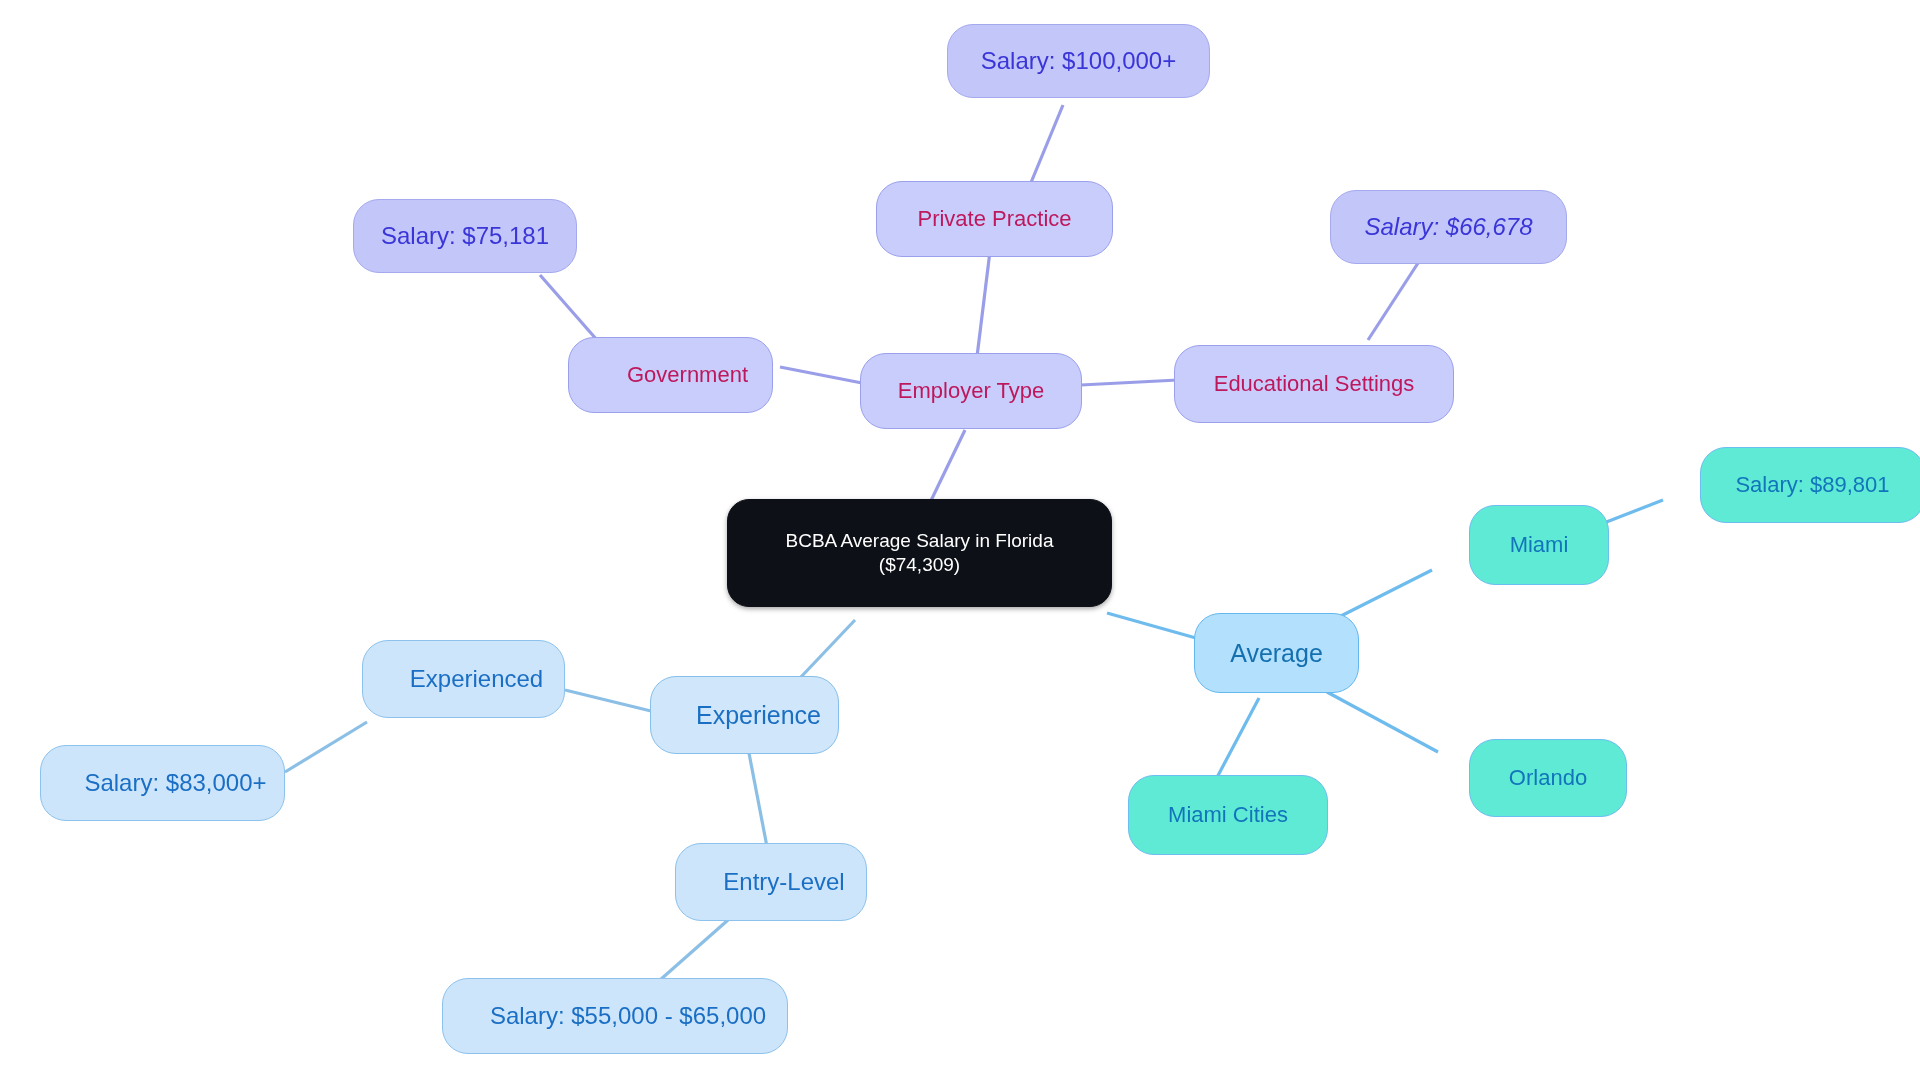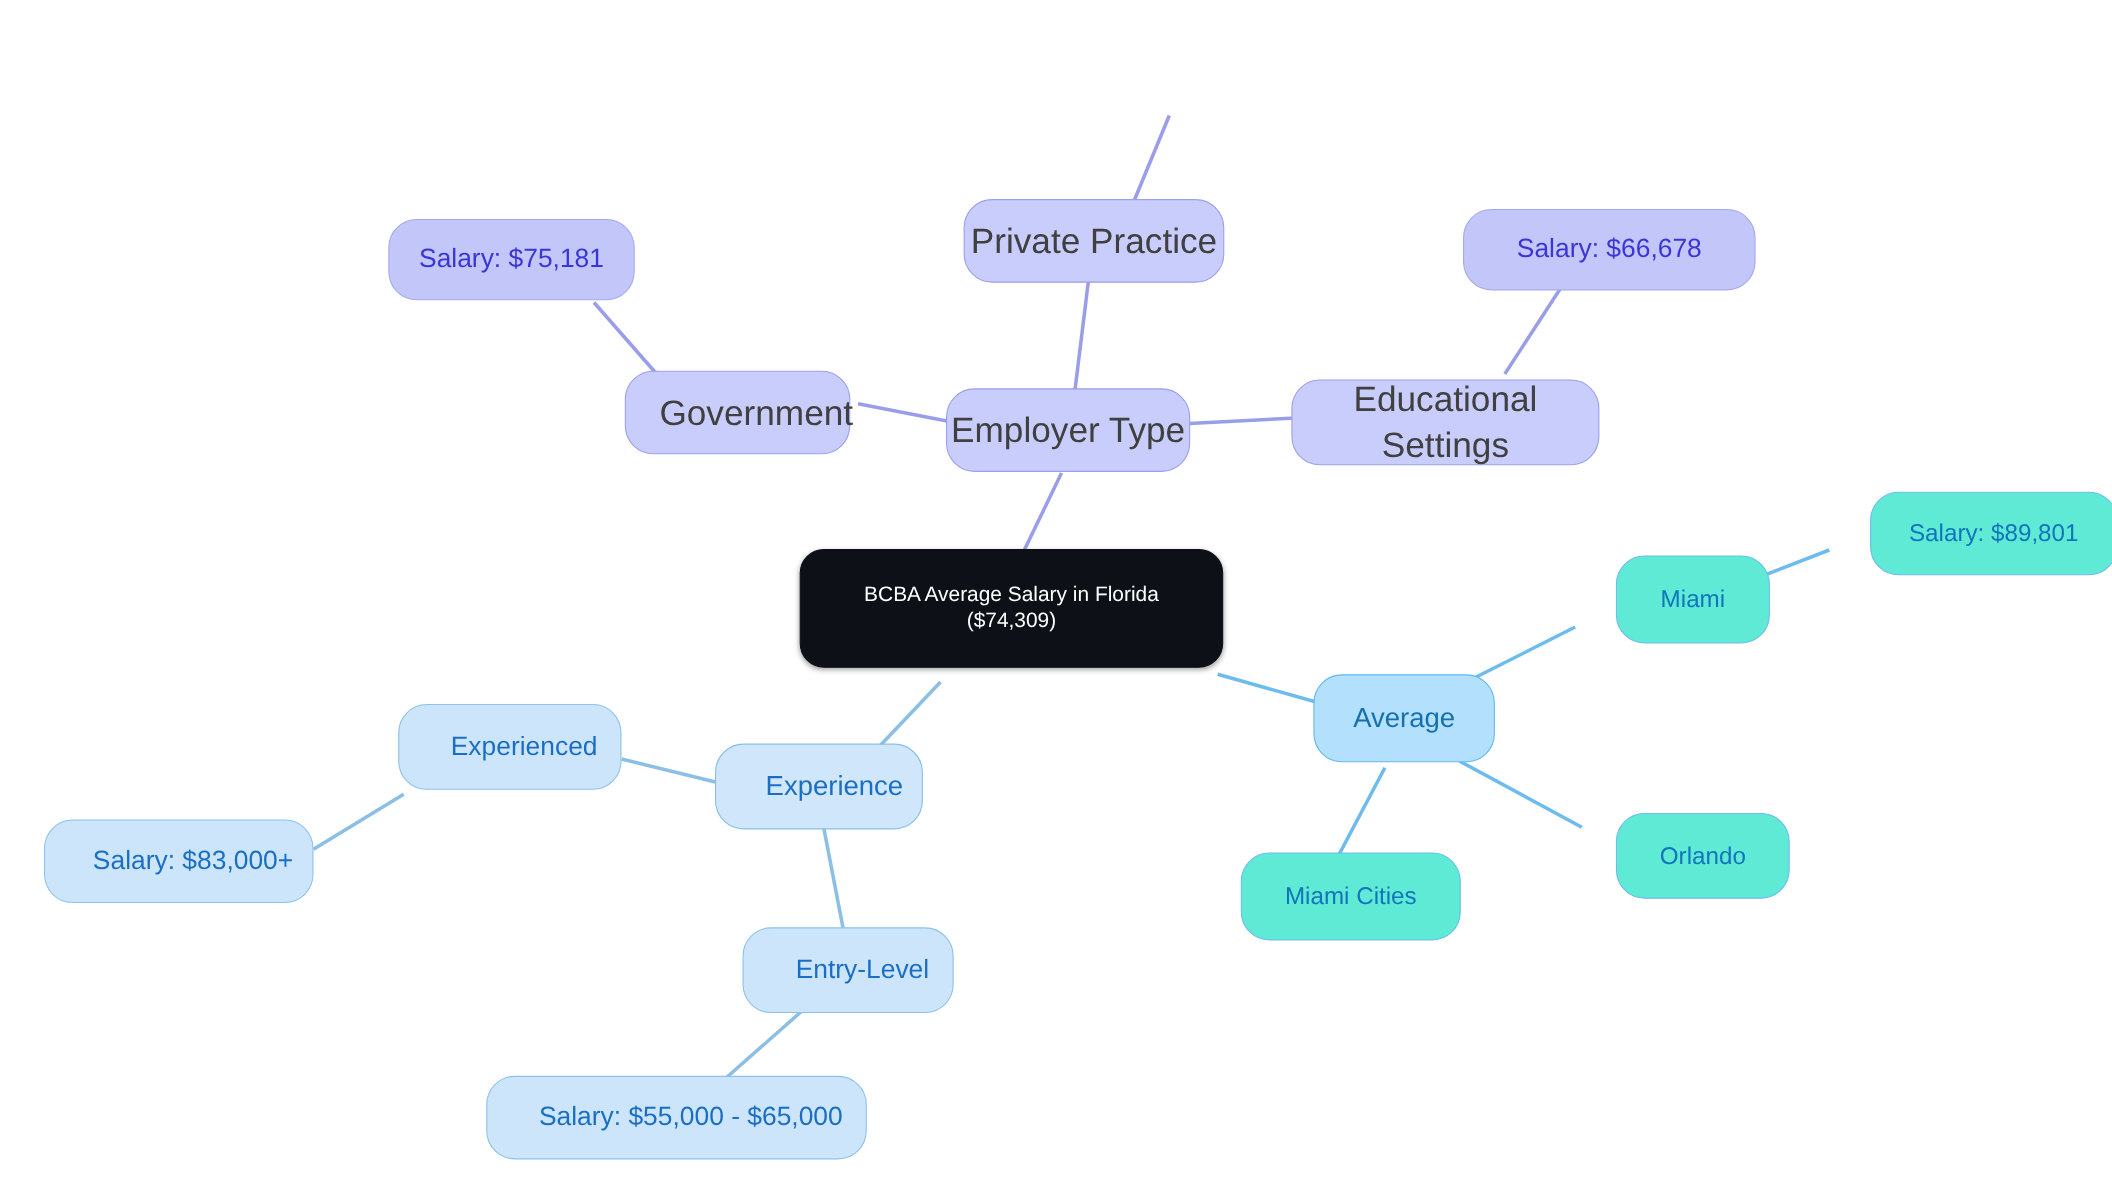--- a/index.html
+++ b/index.html
@@ -45,22 +45,22 @@
     border-color: #0d1117;
     color: #ffffff;
     font-size: 19px;
     border-radius: 22px;
     box-shadow: 0 2px 5px rgba(0,0,0,0.35);
   }
   
   .node.branch-purple {
     background: #c9cdfb;
     border-color: #9aa0ec;
-    color: #404040;
-    font-size: 32px;
+    color: #be185d;
+    font-size: 22px;
   }
   .node.leaf-purple {
     background: #c3c6f8;
     border-color: #a5a9ee;
     color: #3a35d8;
     font-size: 24px;
   }
   
   .node.branch-blue {
     background: #b3e0fc;
@@ -136,24 +136,25 @@
 ($74,309)</div>
 
   <div class="node branch-purple" style="left:860px; top:353px; width:222px; height:76px;">Employer Type</div>
 
   <div class="node branch-purple" style="left:568px; top:337px; width:205px; height:76px;padding-left:34px;">Government</div>
 
   <div class="node leaf-purple" style="left:353px; top:199px; width:224px; height:74px;">Salary: $75,181</div>
 
   <div class="node branch-purple" style="left:876px; top:181px; width:237px; height:76px;">Private Practice</div>
 
+  <div class="node leaf-purple" style="left:947px; top:24px; width:263px; height:74px;">Salary: $100,000+</div>
 
   <div class="node branch-purple" style="left:1174px; top:345px; width:280px; height:78px;">Educational Settings</div>
 
-  <div class="node leaf-purple" style="left:1330px; top:190px; width:266px; height:74px;">Salary: $66,678</div>
+  <div class="node leaf-purple" style="left:1330px; top:190px; width:237px; height:74px;font-style:italic;">Salary: $66,678</div>
 
   <div class="node branch-blue" style="left:1194px; top:613px; width:165px; height:80px;">Average</div>
 
   <div class="node leaf-blue" style="left:1432px; top:505px; width:140px; height:80px;">Miami</div>
 
   <div class="node leaf-blue" style="left:1663px; top:447px; width:225px; height:76px;">Salary: $89,801</div>
 
   <div class="node leaf-blue" style="left:1432px; top:739px; width:158px; height:78px;">Orlando</div>
 
   <div class="node leaf-blue" style="left:1091px; top:775px; width:200px; height:80px;">Miami Cities</div>

